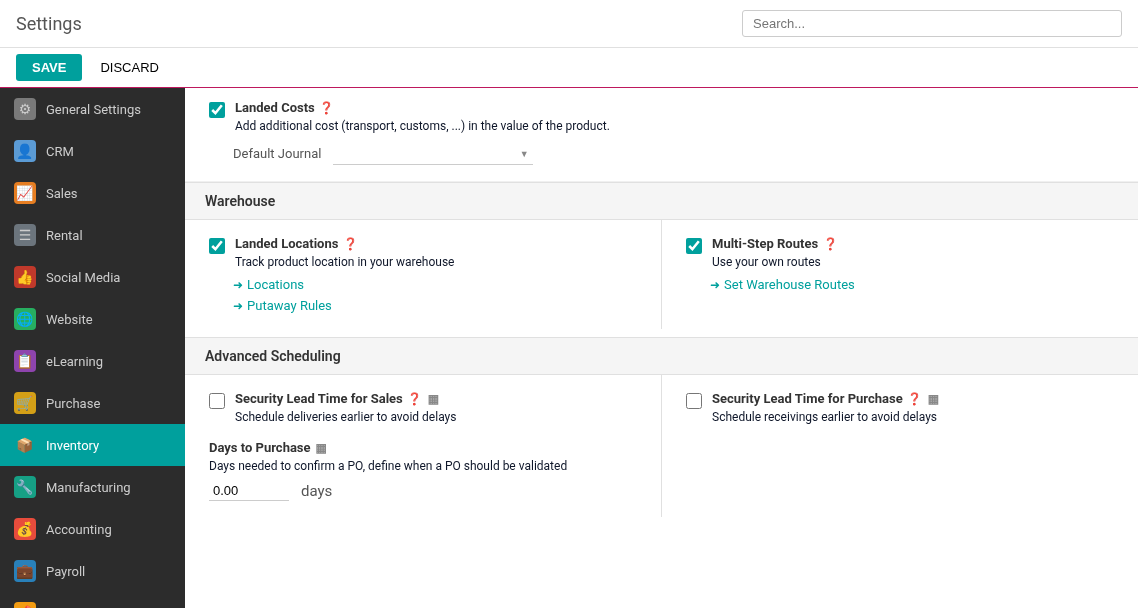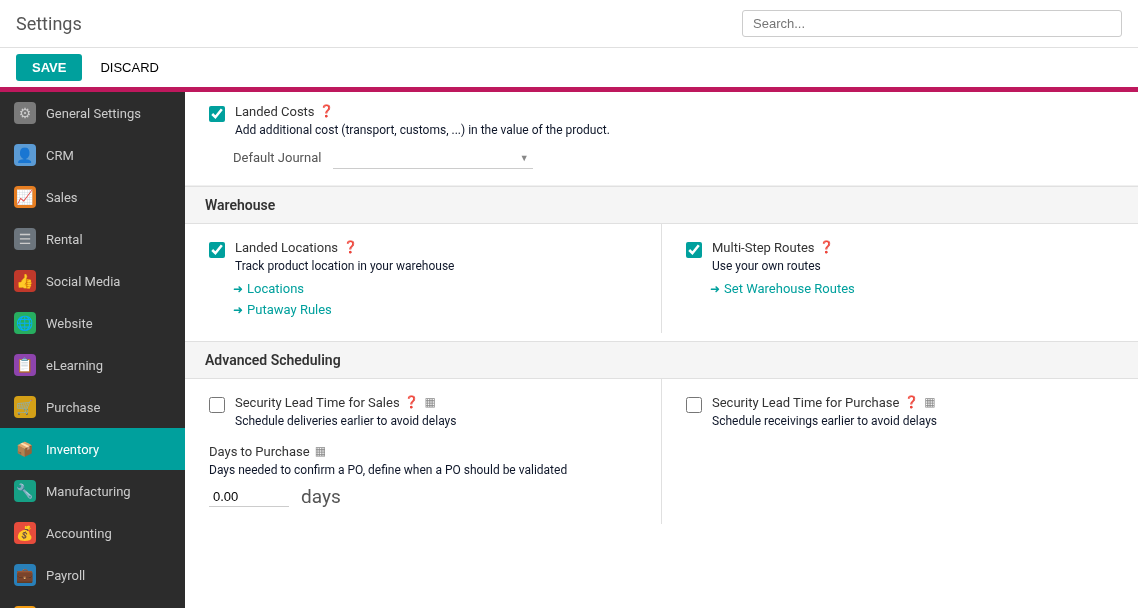--- a/index.html
+++ b/index.html
@@ -4,21 +4,21 @@
   <style>
     * { box-sizing: border-box; margin: 0; padding: 0; }
     body { font-family: -apple-system, BlinkMacSystemFont, 'Segoe UI', Roboto, sans-serif; font-size: 13px; background: #fff; color: #333; display: flex; flex-direction: column; height: 608px; overflow: hidden; }
 
     
     .header { display: flex; align-items: center; justify-content: space-between; padding: 8px 16px; border-bottom: 1px solid #e0e0e0; background: #fff; min-height: 48px; }
     .header-title { font-size: 18px; font-weight: 400; color: #555; }
     .search-box { border: 1px solid #ccc; border-radius: 3px; padding: 5px 10px; width: 380px; font-size: 13px; outline: none; color: #555; }
 
     
-    .toolbar { display: flex; align-items: center; padding: 6px 16px; border-bottom: 5px solid #be185d; gap: 8px; background: #fff; }
+    .toolbar { display: flex; align-items: center; padding: 6px 16px; border-bottom: 1px solid #be185d; gap: 8px; background: #fff; }
     .btn-save { background: #00a09d; color: #fff; border: none; border-radius: 3px; padding: 6px 16px; font-size: 13px; font-weight: 600; cursor: pointer; }
     .btn-discard { background: transparent; color: #000000; border: none; padding: 6px 10px; font-size: 13px; cursor: pointer; font-weight: 500; }
 
     
     .main { display: flex; flex: 1; overflow: hidden; }
 
     
     .sidebar { width: 185px; background: #2c2c2c; color: #ccc; overflow-y: auto; flex-shrink: 0; }
     .sidebar-item { display: flex; align-items: center; gap: 10px; padding: 10px 14px; cursor: pointer; font-size: 13px; color: #ccc; }
     .sidebar-item.active { background: #00a09d; color: #fff; }
@@ -39,41 +39,41 @@
 
     
     .content { flex: 1; overflow-y: auto; background: #fff; }
 
     
     .section-header { background: #f5f5f5; padding: 10px 20px; font-weight: 600; font-size: 14px; color: #333; border-top: 1px solid #e0e0e0; border-bottom: 1px solid #e0e0e0; }
 
     
     .landed-costs-area { padding: 12px 24px 16px 24px; border-bottom: 1px solid #f0f0f0; }
     .setting-row { display: flex; align-items: flex-start; gap: 10px; margin-bottom: 8px; }
-    .setting-label { font-weight: 400; font-size: 13px; color: #333; display: flex; align-items: flex-start; gap: 5px; }
+    .setting-label { font-weight: 700; font-size: 13px; color: #333; display: flex; align-items: center; gap: 5px; }
     .setting-desc { font-size: 12px; color: #0f172a; margin-top: 2px; margin-left: 24px; }
     .checkbox-input { width: 16px; height: 16px; accent-color: #00a09d; cursor: pointer; flex-shrink: 0; margin-top: 2px; }
     .help-icon { color: #888; font-size: 12px; cursor: pointer; }
 
     
     .journal-row { margin-left: 24px; margin-top: 10px; }
     .journal-select { border: none; border-bottom: 1px solid #ccc; padding: 3px 20px 3px 3px; font-size: 13px; color: #555; background: #fff; cursor: pointer; min-width: 200px; appearance: none; }
     .select-wrapper { position: relative; display: inline-block; }
     .select-wrapper::after { content: '▼'; font-size: 9px; color: #888; position: absolute; right: 4px; top: 50%; transform: translateY(-50%); pointer-events: none; }
     .two-col-settings { display: flex; gap: 0; }
     .setting-col { flex: 1; padding: 16px 24px; }
 
     .link-item { color: #00a09d; font-size: 13px; cursor: pointer; margin-top: 6px; margin-left: 24px; display: flex; align-items: center; gap: 4px; }
     .arrow-icon { font-size: 12px; }
 
     .divider-col { width: 1px; background: #e0e0e0; margin: 0; }
 
     
     .days-input { border: none; border-bottom: 1px solid #ccc; padding: 2px 4px; width: 80px; font-size: 13px; }
-    .days-label { font-size: 19px; color: #555; margin-left: 6px; }
+    .days-label { font-size: 15px; color: #555; margin-left: 6px; }
 
     
     ::-webkit-scrollbar { width: 6px; }
     ::-webkit-scrollbar-track { background: #f1f1f1; }
     ::-webkit-scrollbar-thumb { background: #bbb; border-radius: 3px; }
   </style>
 </head>
 <body>
 
 <div class="header">

